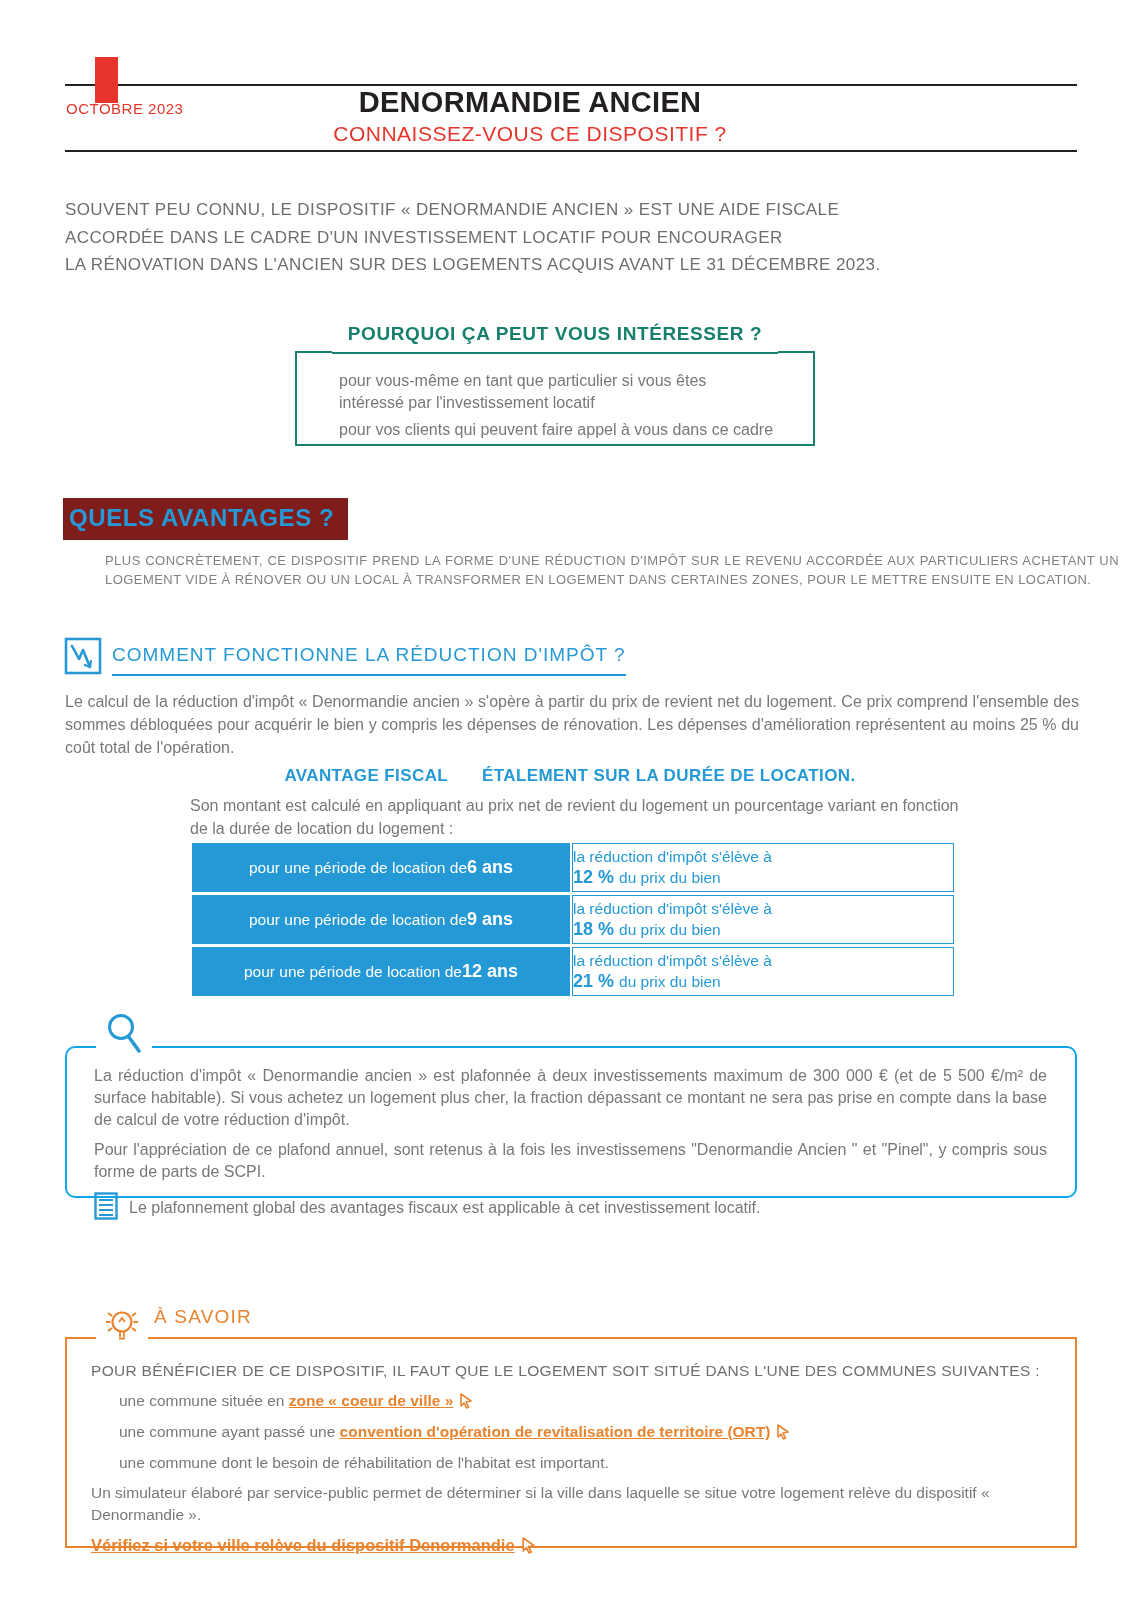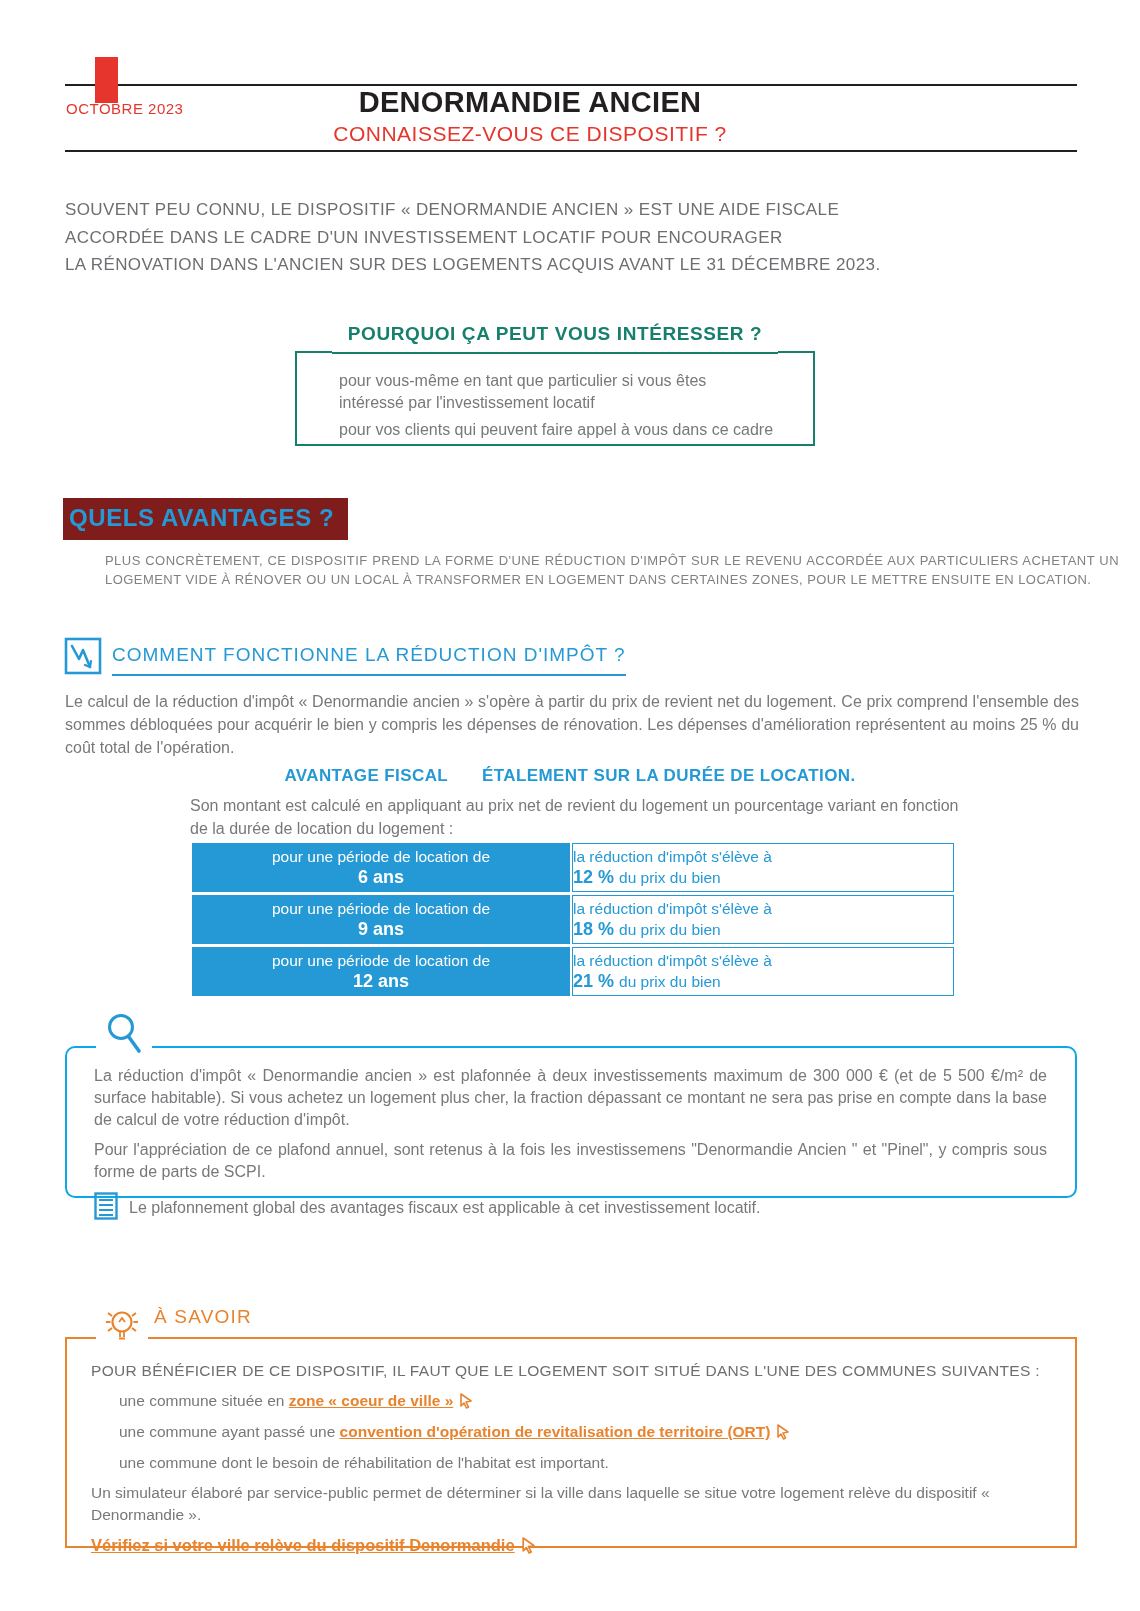--- a/index.html
+++ b/index.html
@@ -44,21 +44,21 @@
   .hiw-para { position:absolute; left:65px; top:690px; width:1014px; font-size:16px; color:#77787b;
               line-height:1.45; text-align:justify; }
   .hiw-sub { position:absolute; left:0; top:766px; width:1140px; text-align:center; color:#2599d5;
              font-weight:700; font-size:17px; letter-spacing:.4px; }
   .hiw-sub .gap { display:inline-block; width:34px; }
   .tbl-intro { position:absolute; left:190px; top:794px; width:790px; font-size:16px; color:#77787b; line-height:1.45; }
 
   
   .rate-table { position:absolute; left:192px; top:843px; width:762px; }
   .rate-row { display:flex; margin-bottom:3px; height:49px; }
-  .cell-left { width:378px; background:#2599d5; color:#fff; display:flex; flex-direction:column;
+  .cell-left { width:378px; background:#2599d5; color:#fff; display:flex; flex-direction:row;
                align-items:center; justify-content:center; line-height:1.25; }
   .cell-left .lbl { font-size:15.5px; }
   .cell-left .val { font-size:18px; font-weight:700; }
   .cell-right { flex:1; margin-left:2px; border:1px solid #2599d5; color:#2599d5; display:flex;
                 flex-direction:column; align-items:flex-start; justify-content:center; line-height:1.25; background:#fff; }
   .cell-right .lbl { font-size:15.5px; }
   .cell-right .valrow .val { font-size:18px; font-weight:700; }
   .cell-right .valrow .suffix { font-size:15.5px; margin-left:5px; }
 
   

